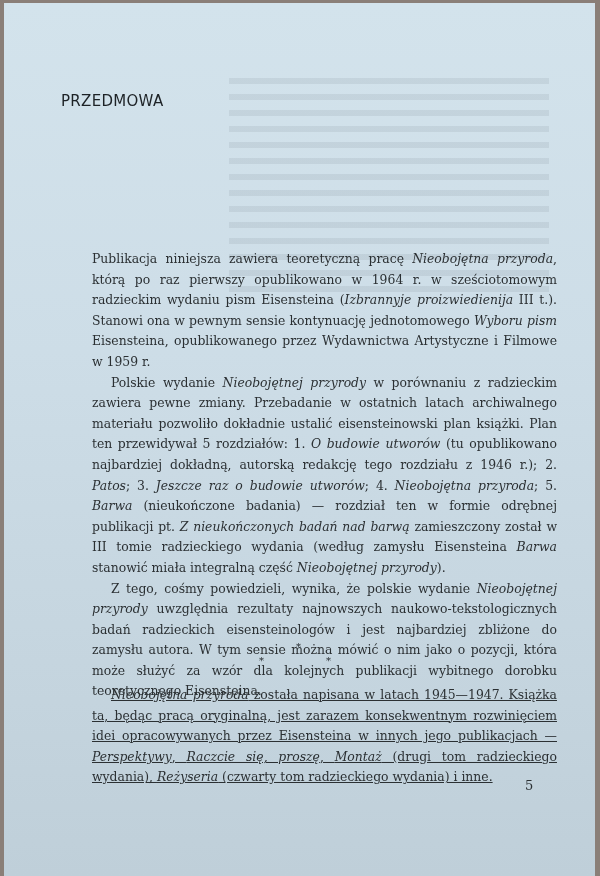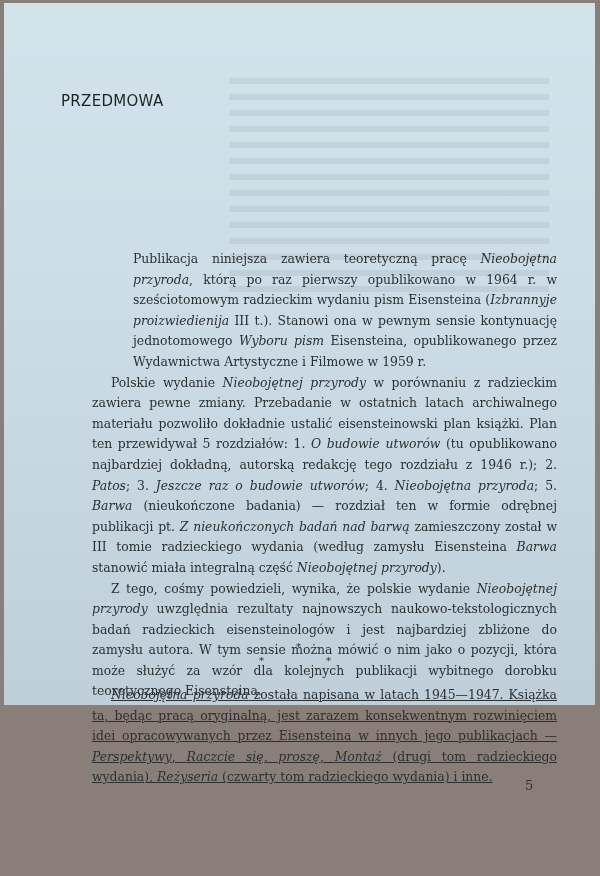--- a/index.html
+++ b/index.html
@@ -2,41 +2,41 @@
 <html><head>
 <meta charset="utf-8">
 <style>
   html, body { margin: 0; padding: 0; }
   body {
     width: 600px; height: 876px; overflow: hidden;
     background: #8a7f78;
     position: relative;
   }
   .page {
-    position: absolute; left: 4px; top: 3px; width: 591px; height: 702px;
+    position: absolute; left: 4px; top: 3px; width: 591px; height: 873px;
     background: linear-gradient(180deg, #d3e3ec 0%, #cddde7 40%, #c4d4de 80%, #bfcfd9 100%);
   }
   .bleed {
     position: absolute; left: 225px; top: 75px; width: 320px; height: 220px;
     opacity: 0.10;
     background: repeating-linear-gradient(180deg, #4a5560 0px, #4a5560 6px, transparent 6px, transparent 16px);
   }
   .heading {
     position: absolute; left: 57px; top: 79px;
     font-family: "DejaVu Sans", sans-serif; font-size: 15px; letter-spacing: 0.3px;
     color: #1d2226; font-weight: normal;
   }
   .body-text {
     position: absolute; left: 88px; width: 465px;
     font-family: "DejaVu Serif", serif; font-size: 12.4px; line-height: 20.6px;
     color: #2b3033; text-align: justify;
   }
   .body-text p { margin: 0; text-indent: 0; }
   .body-text p.indent { text-indent: 19px; }
-  .body-text p.first { text-indent: 0; margin-left: 41px; }
+  .body-text p.first { text-indent: 0; }
   .it { font-style: italic; }
   .sec1 { top: 246px; }
   .sec2 { top: 682px; text-decoration: underline; }
   .stars { position: absolute; font-family: "DejaVu Serif", serif; font-size: 10px; color: #1d2226; }
   .page-number {
     position: absolute; left: 521px; top: 775px;
     font-family: "DejaVu Serif", serif; font-size: 13px; color: #2b3033;
   }
 </style>
 </head>

